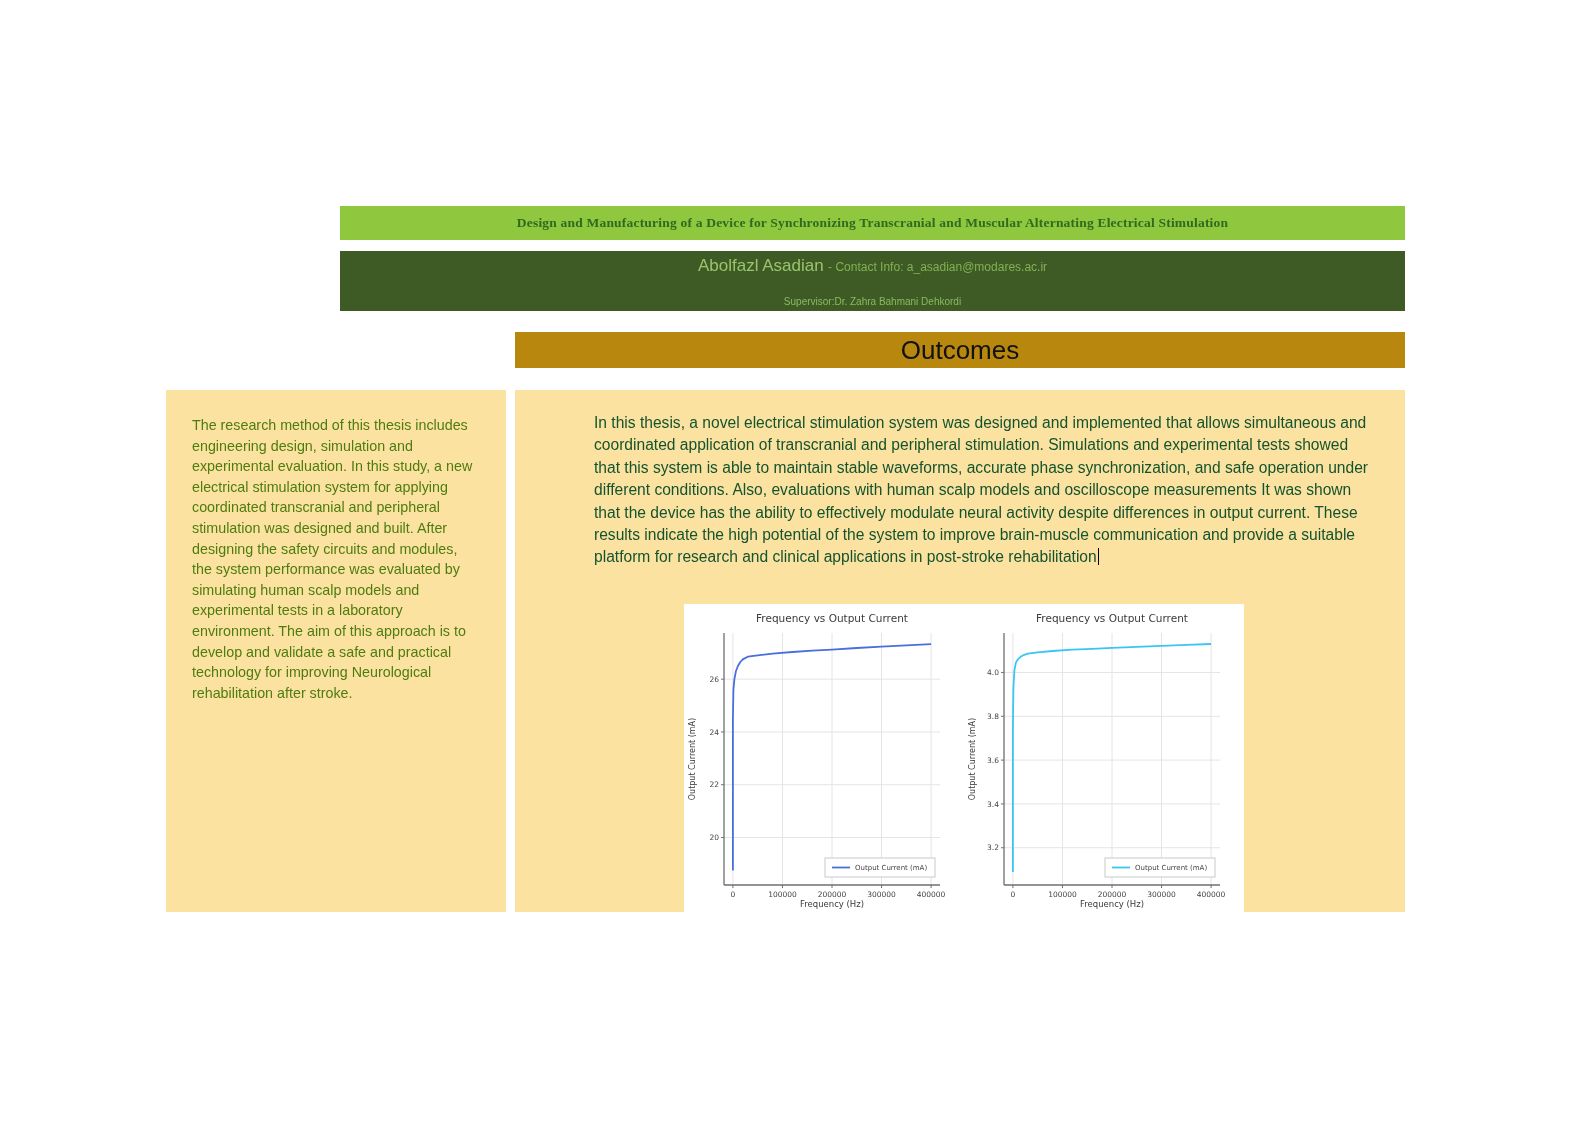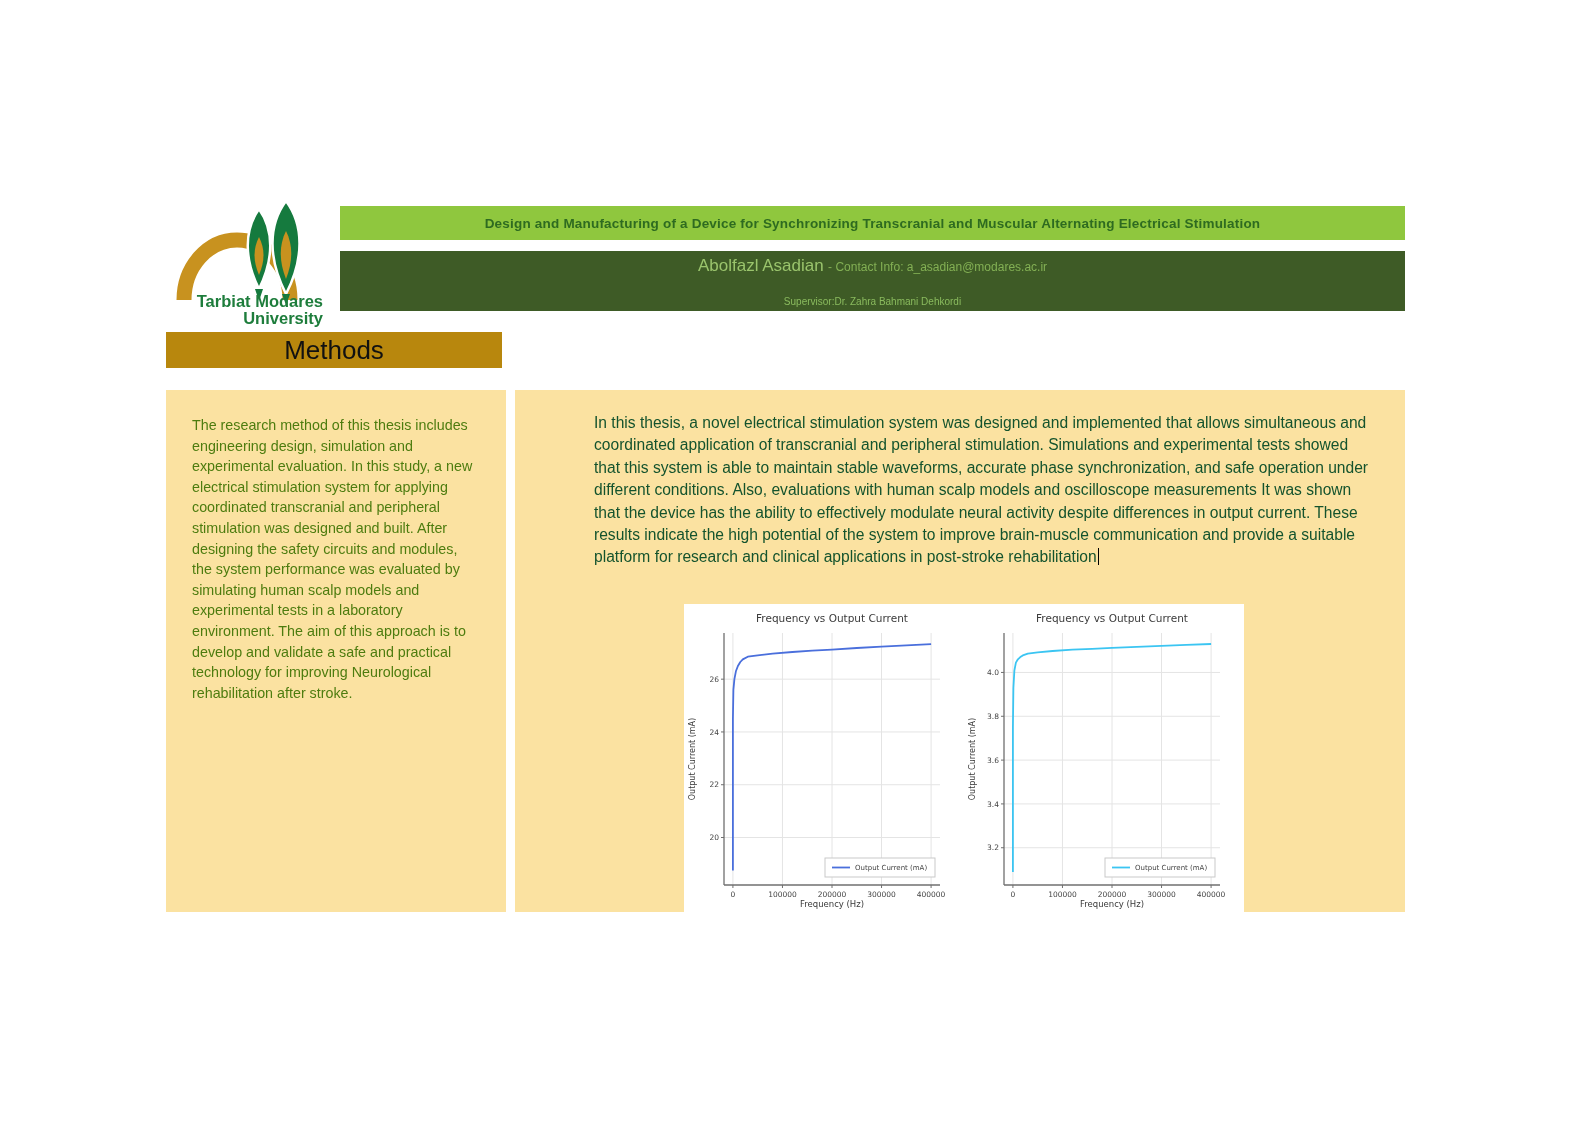--- a/index.html
+++ b/index.html
@@ -3,21 +3,21 @@
 <meta charset="utf-8">
 <style>
   html,body{margin:0;padding:0;background:#fff;}
   #page{position:relative;width:1587px;height:1123px;background:#ffffff;overflow:hidden;
         font-family:"Liberation Sans",sans-serif;}
   .abs{position:absolute;}
 
   
   #logo{left:166px;top:197px;width:180px;height:133px;}
   #title-bar{left:340px;top:206px;width:1065px;height:34px;background:#8FC73E;
-             display:flex;align-items:center;justify-content:center;}
+             display:flex;align-items:center;justify-content:center;font-family:Liberation Serif, serif;}
   #title-bar span{font-size:13.5px;font-weight:bold;color:#2E6B20;letter-spacing:.2px;}
   #author-bar{left:340px;top:251px;width:1065px;height:60px;background:#3E5B26;
               display:flex;flex-direction:column;align-items:center;justify-content:center;gap:20px;}
   #author-line{white-space:nowrap;}
   #author-name{font-size:17px;color:#9AC46C;}
   #author-contact{font-size:12px;color:#83B054;}
   #supervisor-line{font-size:10px;color:#8ABB5E;}
 
   
   .section-head{background:#B8870D;display:flex;align-items:center;justify-content:center;}
@@ -37,48 +37,35 @@
 
   
   #charts-block{left:684px;top:604px;width:560px;height:308px;background:#ffffff;display:flex;}
   .chart{width:280px;height:308px;}
 </style>
 </head>
 <body>
 
 <div id="page">
 
-  <div class="abs" id="logo">
-    <svg width="180" height="133" viewBox="0 0 180 133">
-      <path d="M 18 103 A 53 60 0 0 1 124 103" fill="none" stroke="#C8921F" stroke-width="15"></path>
-      <path d="M120 4 C 102 28 102 62 120 97 C 138 62 138 28 120 4 Z" fill="#157A3E" stroke="#ffffff" stroke-width="2.5"></path>
-      <path d="M120 34 C 113 48 113 64 120 82 C 127 64 127 48 120 34 Z" fill="#C8921F"></path>
-      <path d="M93 12 C 78 33 78 62 93 92 C 108 62 108 33 93 12 Z" fill="#157A3E" stroke="#ffffff" stroke-width="2.5"></path>
-      <path d="M93 40 C 87 52 87 64 93 78 C 99 64 99 52 93 40 Z" fill="#C8921F"></path>
-      <path d="M89 92 L93 104 L97 92 Z" fill="#157A3E"></path>
-      <path d="M116 97 L120 108 L124 97 Z" fill="#157A3E"></path>
-      <text x="157" y="110" text-anchor="end" font-size="16.5" font-weight="bold" fill="#1E7D3C" font-family="Liberation Sans, sans-serif">Tarbiat Modares</text>
-      <text x="157" y="127" text-anchor="end" font-size="16.5" font-weight="bold" fill="#1E7D3C" font-family="Liberation Sans, sans-serif">University</text>
-    </svg>
-  </div>
 
   <div class="abs" id="title-bar">
     <span>Design and Manufacturing of a Device for Synchronizing Transcranial and Muscular Alternating Electrical Stimulation</span>
   </div>
 
   <div class="abs" id="author-bar">
     <div id="author-line">
       <span id="author-name">Abolfazl Asadian</span>
       <span id="author-contact">- Contact Info: a_asadian@modares.ac.ir</span>
     </div>
     <div id="supervisor-line">Supervisor:Dr. Zahra Bahmani Dehkordi</div>
   </div>
 
-  <div class="abs section-head" id="methods-head">
-    <span>Methods</span>
+  <div class="abs section-head" id="outcomes-head">
+    <span>Outcomes</span>
   </div>
 
   <div class="abs panel" id="methods-panel">
     <div id="methods-body">The research method of this thesis includes engineering design, simulation and experimental evaluation. In this study, a new electrical stimulation system for applying coordinated transcranial and peripheral stimulation was designed and built. After designing the safety circuits and modules, the system performance was evaluated by simulating human scalp models and experimental tests in a laboratory environment. The aim of this approach is to develop and validate a safe and practical technology for improving Neurological rehabilitation after stroke.</div>
   </div>
 
   <div class="abs panel" id="outcomes-panel">
     <div id="outcomes-body"><span>In this thesis, a novel electrical stimulation system was designed and implemented that allows simultaneous and coordinated application of transcranial and peripheral stimulation. Simulations and experimental tests showed that this system is able to maintain stable waveforms, accurate phase synchronization, and safe operation under different conditions. Also, evaluations with human scalp models and oscilloscope measurements It was shown that the device has the ability to effectively modulate neural activity despite differences in output current. These results indicate the high potential of the system to improve brain-muscle communication and provide a suitable platform for research and clinical applications in post-stroke rehabilitation</span><span class="caret"></span></div>
   </div>
 

